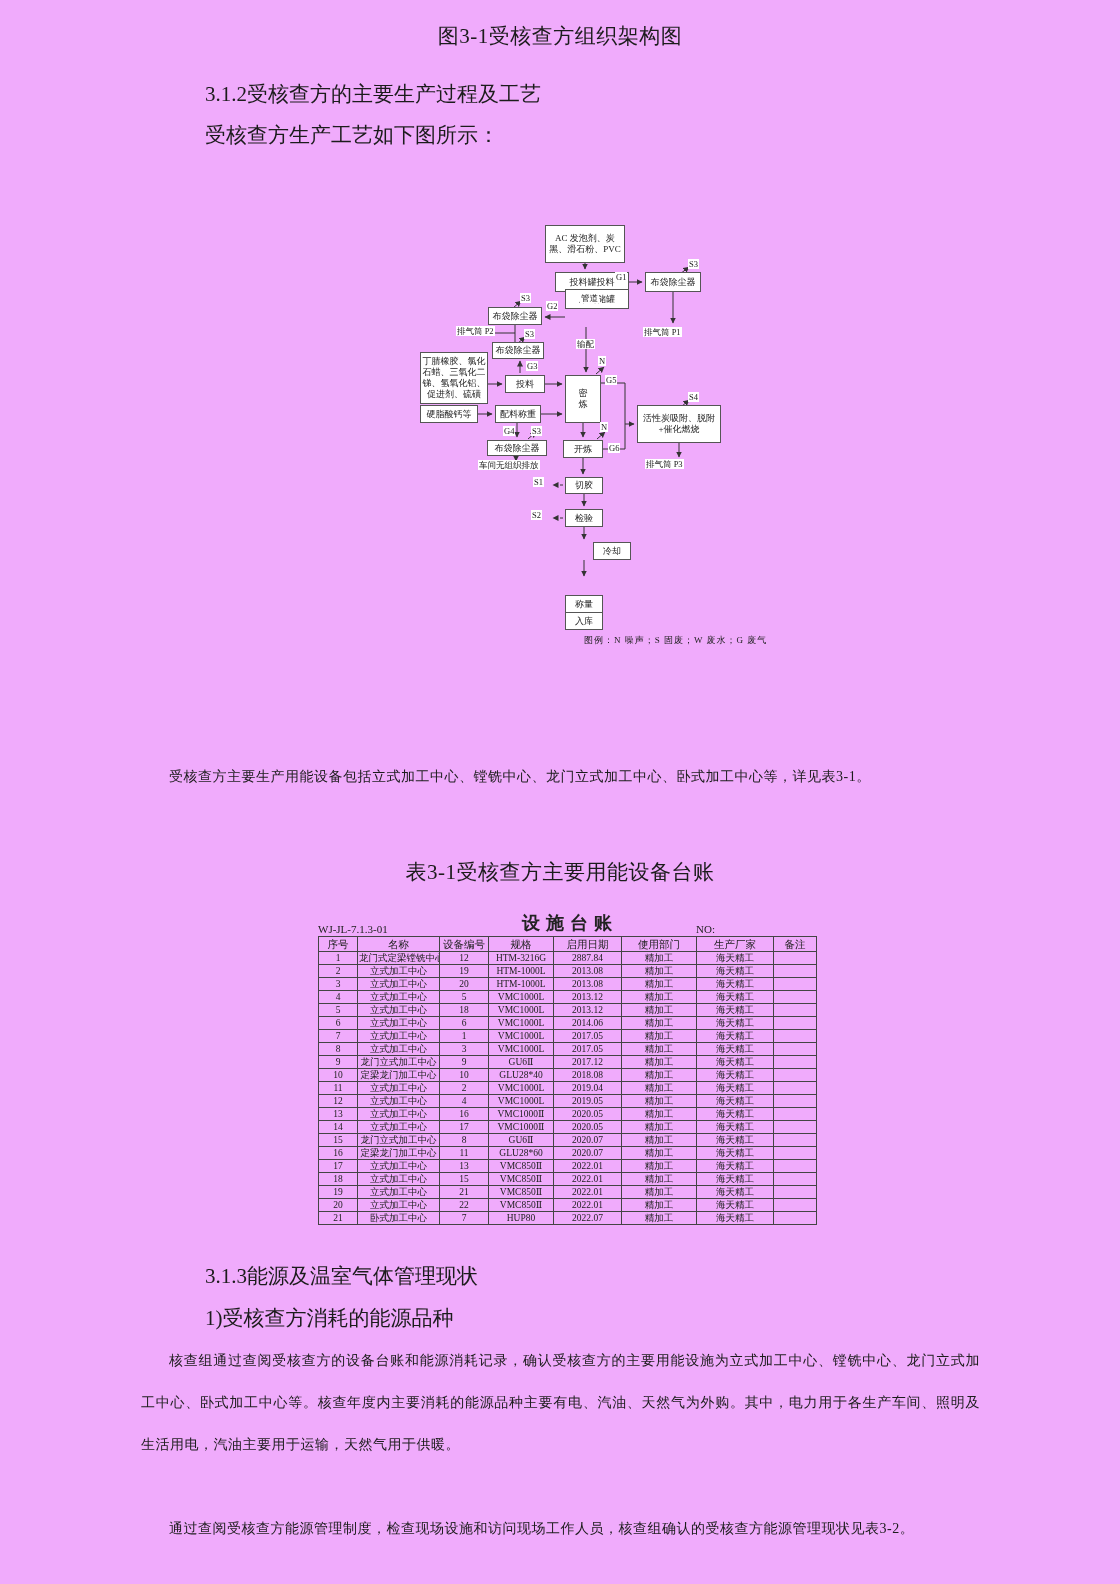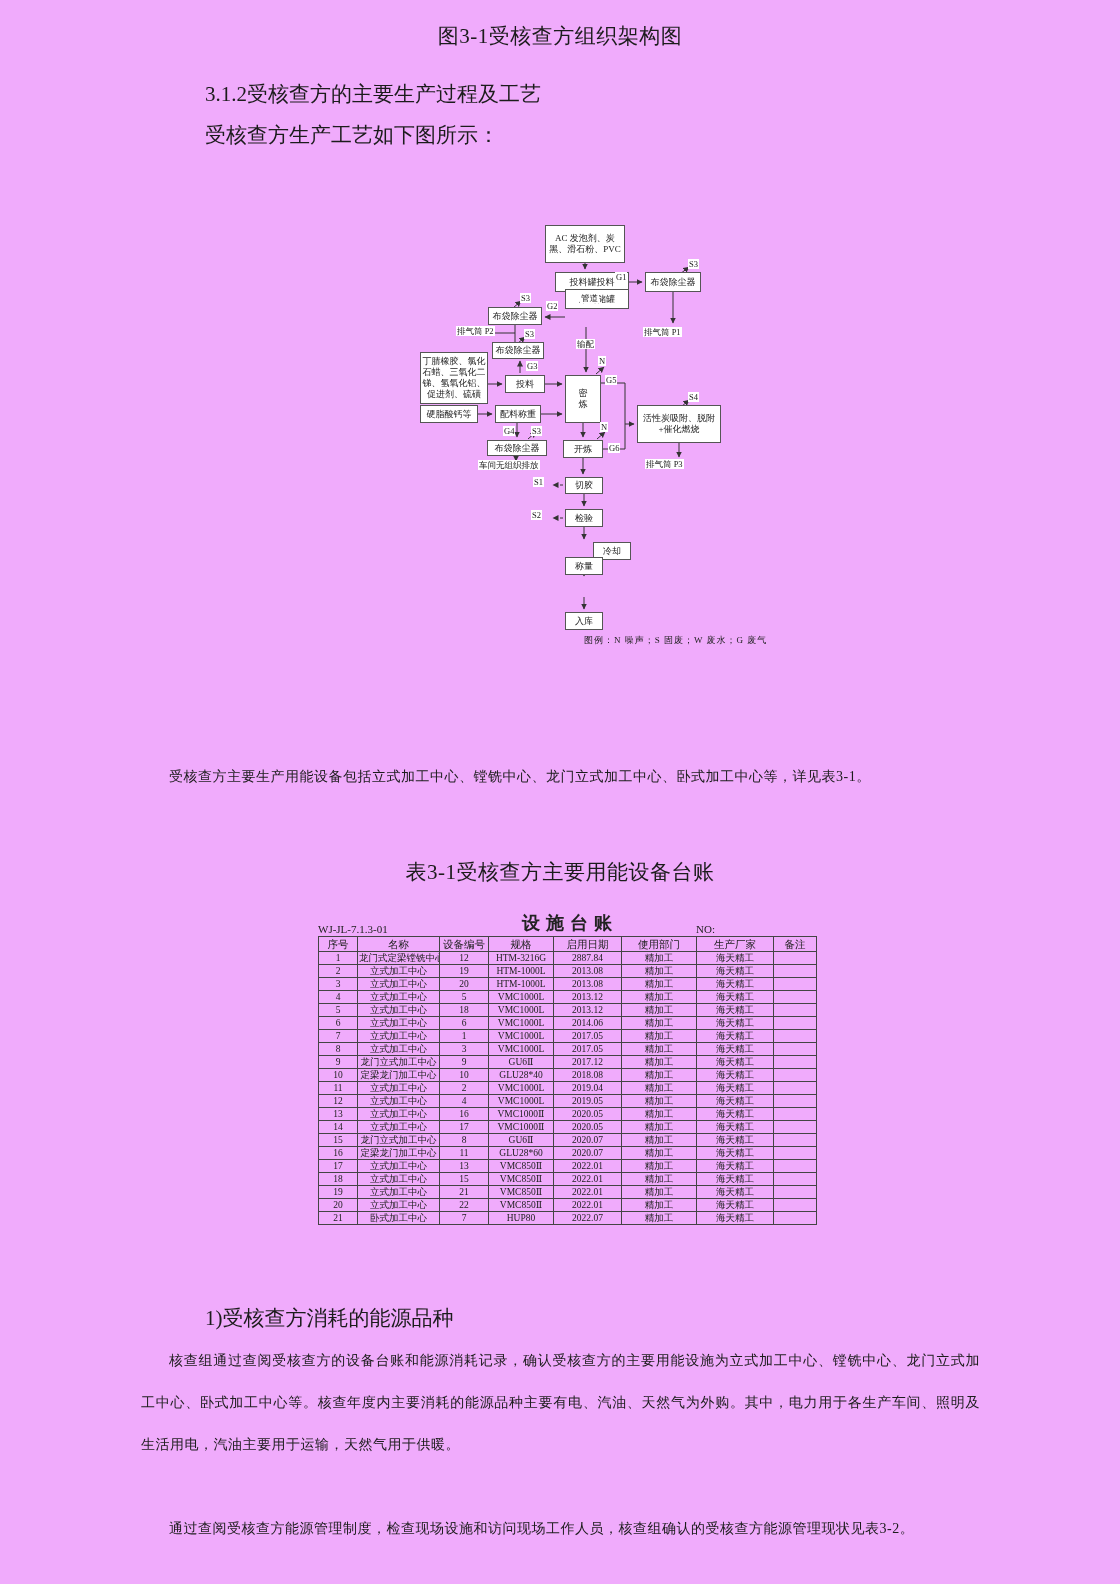--- a/index.html
+++ b/index.html
@@ -129,21 +129,21 @@
         <div class="fc-box" style="left: 165px; top: 158px; width: 36px; height: 48px;">密
 炼</div>
         <div class="fc-box" style="left: 20px; top: 188px; width: 58px; height: 18px;">硬脂酸钙等</div>
         <div class="fc-box" style="left: 95px; top: 188px; width: 46px; height: 18px;">配料称重</div>
         <div class="fc-box" style="left: 237px; top: 188px; width: 84px; height: 38px;">活性炭吸附、脱附+催化燃烧</div>
         <div class="fc-box" style="left: 87px; top: 223px; width: 60px; height: 16px;">布袋除尘器</div>
         <div class="fc-box" style="left: 163px; top: 223px; width: 40px; height: 18px;">开炼</div>
         <div class="fc-box" style="left: 165px; top: 260px; width: 38px; height: 17px;">切胶</div>
         <div class="fc-box" style="left: 165px; top: 292px; width: 38px; height: 18px;">检验</div>
         <div class="fc-box" style="left: 165px; top: 325px; width: 38px; height: 18px; margin-left: 28px;">冷却</div>
-        <div class="fc-box" style="left: 165px; top: 340px; width: 38px; height: 18px;">称量</div>
+        <div class="fc-box" style="left: 165px; top: 378px; width: 38px; height: 18px;">称量</div>
         <div class="fc-box" style="left: 165px; top: 395px; width: 38px; height: 18px;">入库</div>
       </div>
     <div>
         <span class="fc-label" style="left: 215px; top: 55px;">G1</span>
         <span class="fc-label" style="left: 288px; top: 42px;">S3</span>
         <span class="fc-label" style="left: 180px; top: 76px;">管道</span>
         <span class="fc-label" style="left: 146px; top: 84px;">G2</span>
         <span class="fc-label" style="left: 120px; top: 76px;">S3</span>
         <span class="fc-label" style="left: 243px; top: 110px;">排气筒 P1</span>
         <span class="fc-label" style="left: 36px; top: 109px; margin-left: 20px;">排气筒 P2</span>
@@ -407,18 +407,19 @@
             <td>HUP80</td>
             <td>2022.07</td>
             <td>精加工</td>
             <td>海天精工</td>
             <td></td>
           </tr>
         </tbody>
     </table>
   </div>
 
+  <div class="heading" style="top:1262px;">3.1.3能源及温室气体管理现状</div>
   <div class="heading" style="top:1304px;">1)受核查方消耗的能源品种</div>
 
   <div class="bodypara" style="top:1340px;">核查组通过查阅受核查方的设备台账和能源消耗记录，确认受核查方的主要用能设施为立式加工中心、镗铣中心、龙门立式加工中心、卧式加工中心等。核查年度内主要消耗的能源品种主要有电、汽油、天然气为外购。其中，电力用于各生产车间、照明及生活用电，汽油主要用于运输，天然气用于供暖。</div>
   <div class="bodypara" style="top:1508px;">通过查阅受核查方能源管理制度，检查现场设施和访问现场工作人员，核查组确认的受核查方能源管理现状见表3-2。</div>
 
 </div>
 
 </body></html>

